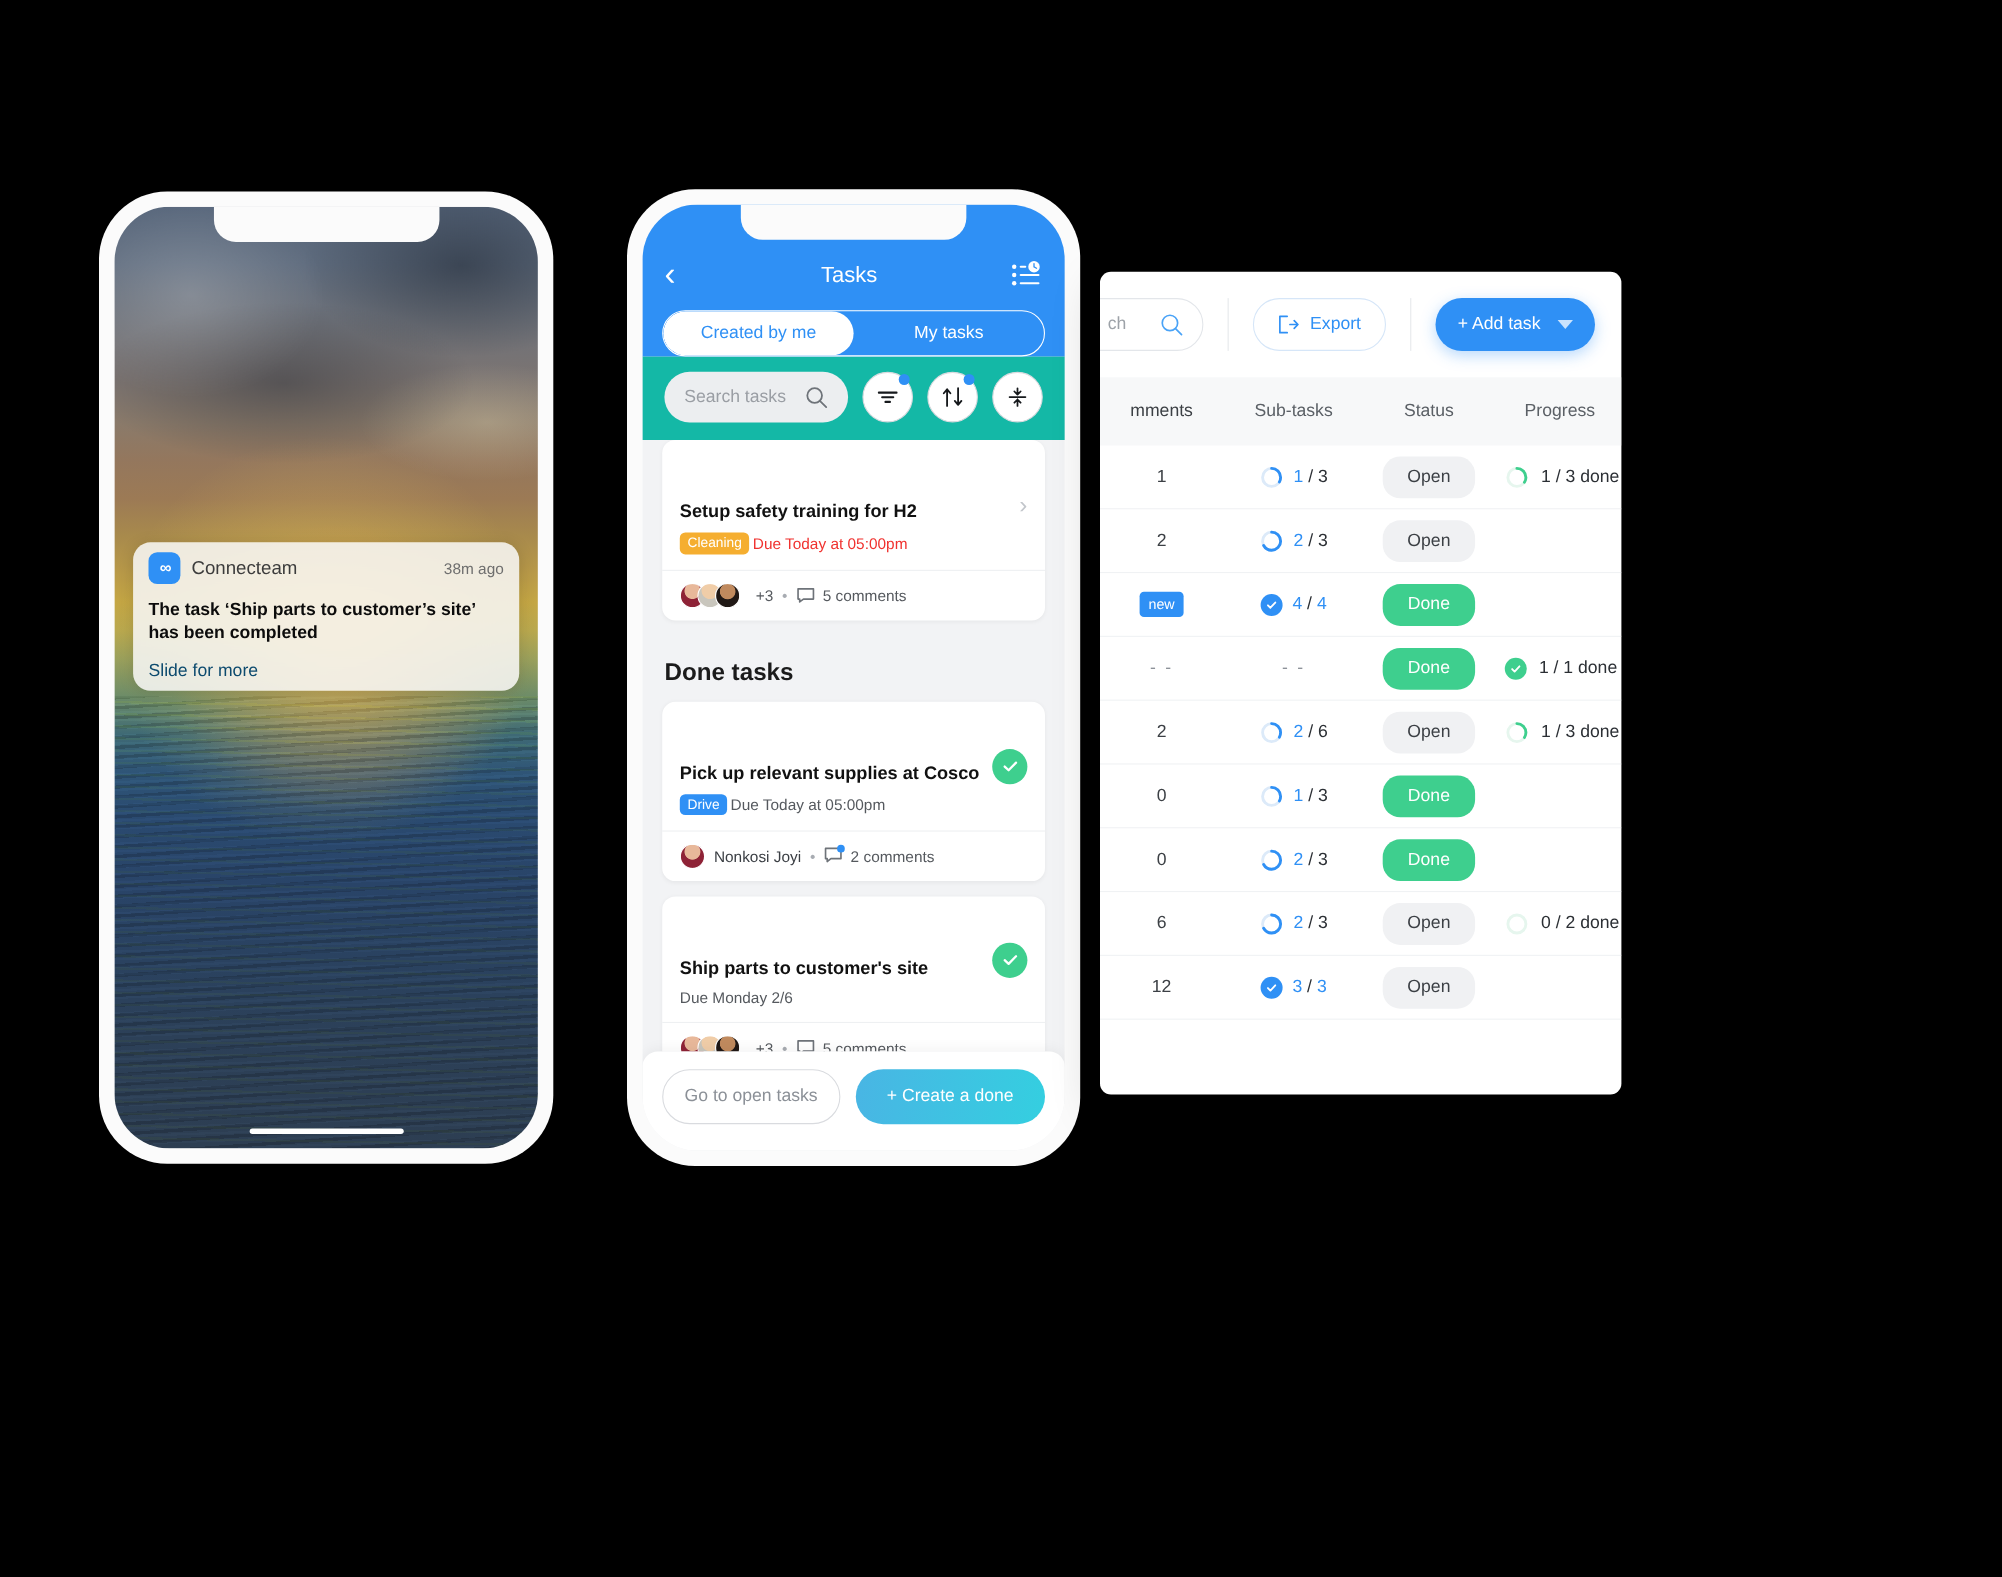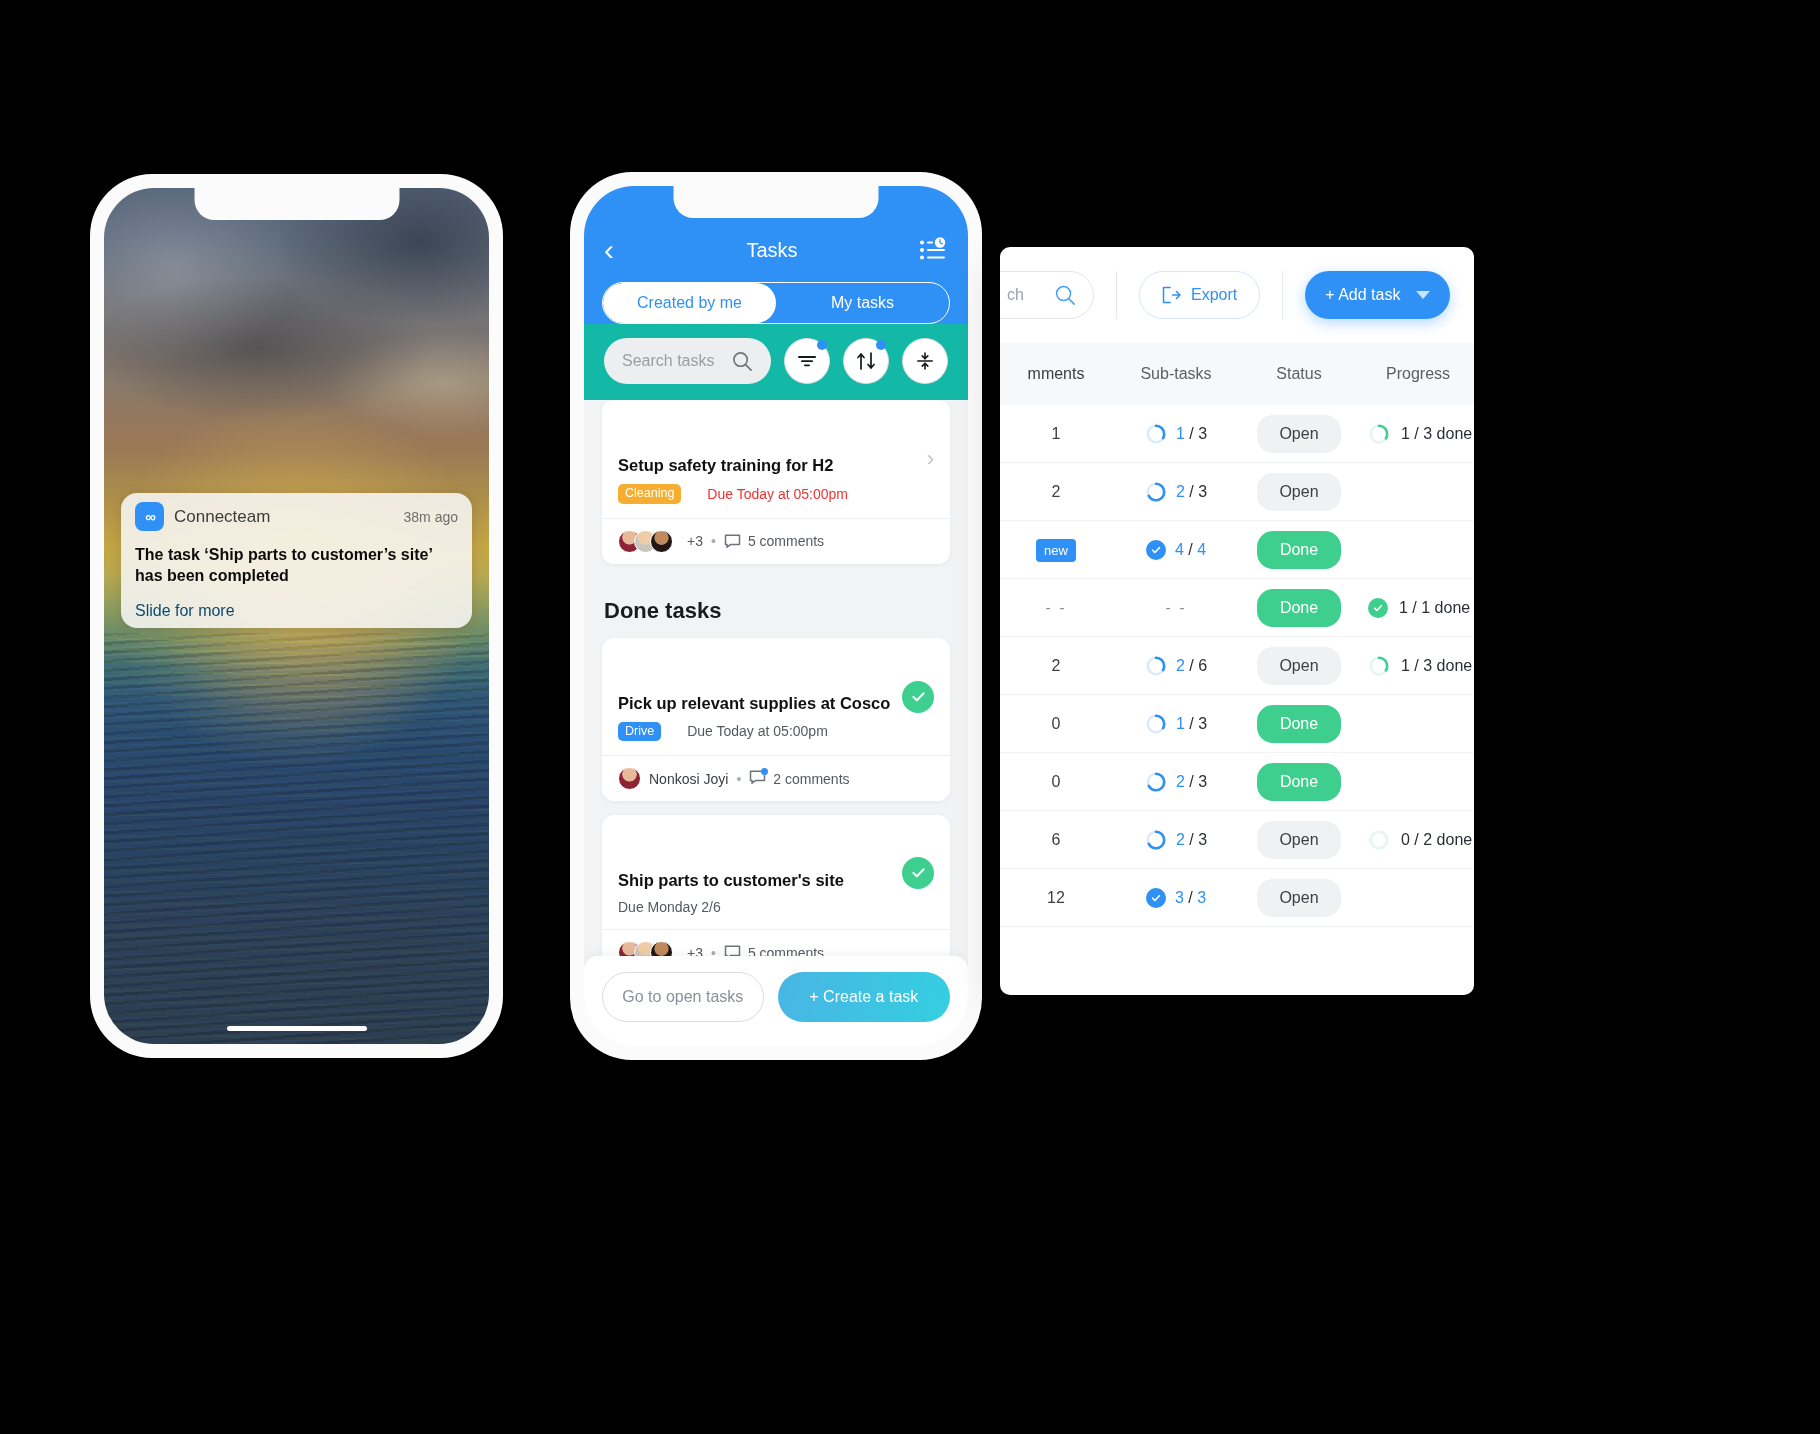--- a/index.html
+++ b/index.html
@@ -145,21 +145,21 @@
     position:absolute; top: 1px; right: 2px; width: 10px; height: 10px;
     border-radius:50%; background:#2f90f5;
   }
 
   .task-scroll { flex:1; overflow:hidden; padding: 0 18px; }
   .section-title { font-size: 22px; font-weight: 700; color:#1b1b1b; padding: 20px 2px 14px; }
   .card { background:#fff; border-radius: 12px; margin-bottom: 14px; box-shadow: 0 1px 4px rgba(0,0,0,.05); }
   .card-main { display:flex; align-items:center; padding: 15px 16px 14px; }
   .card-texts { flex:1; min-width:0;margin-top:41px; }
   .card-title { font-size: 16.5px; font-weight: 700; color:#111; }
-  .card-meta { display:flex; align-items:center; gap: 26px; margin-top: 9px; }
+  .card-meta { display:flex; align-items:center; gap: 3px; margin-top: 9px; }
   .chip { font-size: 12.5px; color:#fff; border-radius: 5px; padding: 3px 7px 4px; line-height:1; }
   .chip.cleaning { background:#f5ae30; }
   .chip.drive { background:#2f90f5; }
   .due { font-size: 14px; }
   .due.red { color:#f0322f; }
   .due.grey { color:#55595e; }
   .chevron-right { color:#c2c6cb; font-size: 22px; font-weight: 300; padding-left: 10px; }
   .check-circle {
     width: 32px; height: 32px; border-radius:50%; background:#3ecf8e;
     display:flex; align-items:center; justify-content:center; flex:0 0 auto;
@@ -445,21 +445,21 @@
                     <path d="M2.5 8.4 L6.3 12 L13.5 4.6" stroke="#fff" stroke-width="2.2" fill="none" stroke-linecap="round" stroke-linejoin="round"></path>
                   </svg>
               </div>
             </div>
           </div>
 
         </div>
 
         <div class="app-footer">
           <button class="btn-ghost">Go to open tasks</button>
-          <button class="btn-primary">+ Create a task</button>
+          <button class="btn-primary">+ Create a done</button>
         </div>
 
       </div>
     </div>
   </div>
 
   <div id="desk-panel">
     <div class="desk-toolbar">
       <div class="desk-search">
         <span>ch</span>

